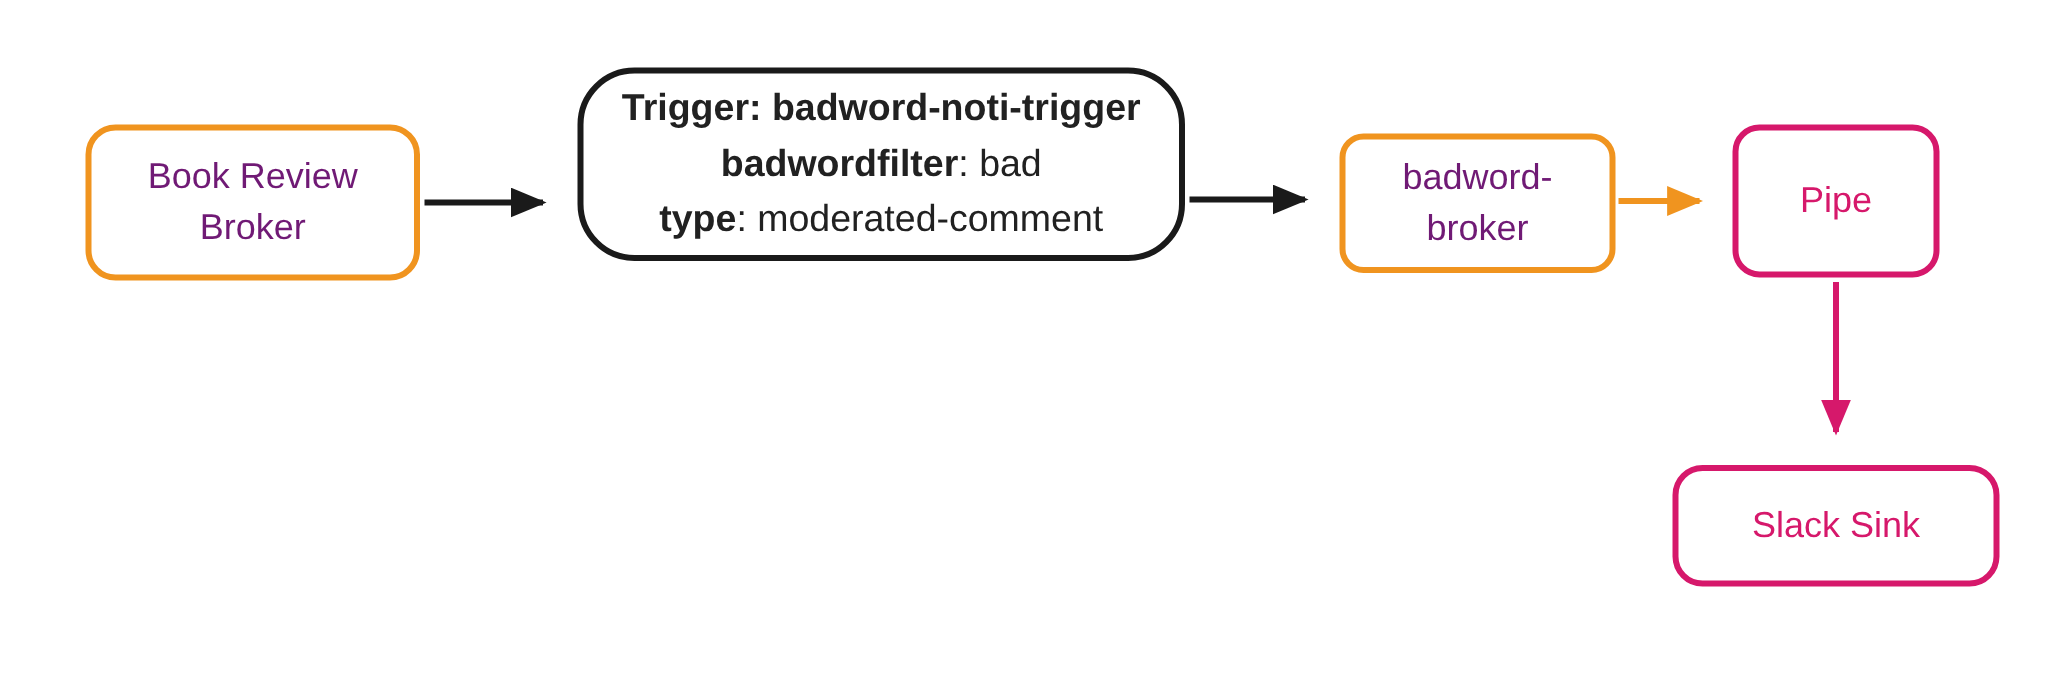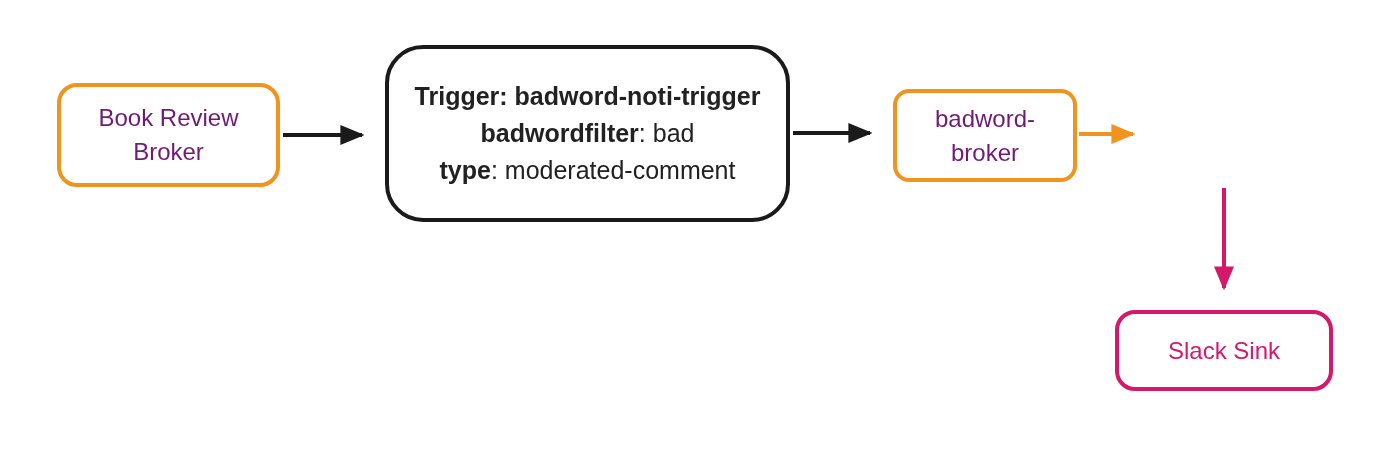--- a/index.html
+++ b/index.html
@@ -48,21 +48,21 @@
     line-height: 34px;
   }
   #node-book-review-broker {
     left: 57px; top: 83px;
     width: 223px; height: 104px;
     border-radius: 20px;
     padding: 0 28px;
   }
   #node-trigger {
     left: 385px; top: 45px;
-    width: 405px; height: 177px;
+    width: 405px; height: 129px;
     border-radius: 38px;
   }
   #node-trigger .trigger-text {
     font-size: 25px;
     line-height: 37px;
     color: #212121;
   }
   #node-badword-broker {
     left: 893px; top: 89px;
     width: 184px; height: 93px;
@@ -113,18 +113,21 @@
       <div><span class="bold">Trigger: badword-noti-trigger</span></div>
       <div><span class="bold">badwordfilter</span><span>: bad</span></div>
       <div><span class="bold">type</span><span>: moderated-comment</span></div>
     </div>
   </div>
 
   <div class="node node-orange" id="node-badword-broker">
     <div class="node-label">badword-broker</div>
   </div>
 
+  <div class="node node-pink" id="node-pipe">
+    <div class="node-label">Pipe</div>
+  </div>
 
   <div class="node node-pink" id="node-slack-sink">
     <div class="node-label">Slack Sink</div>
   </div>
 
 </div>
 
 </body></html>

